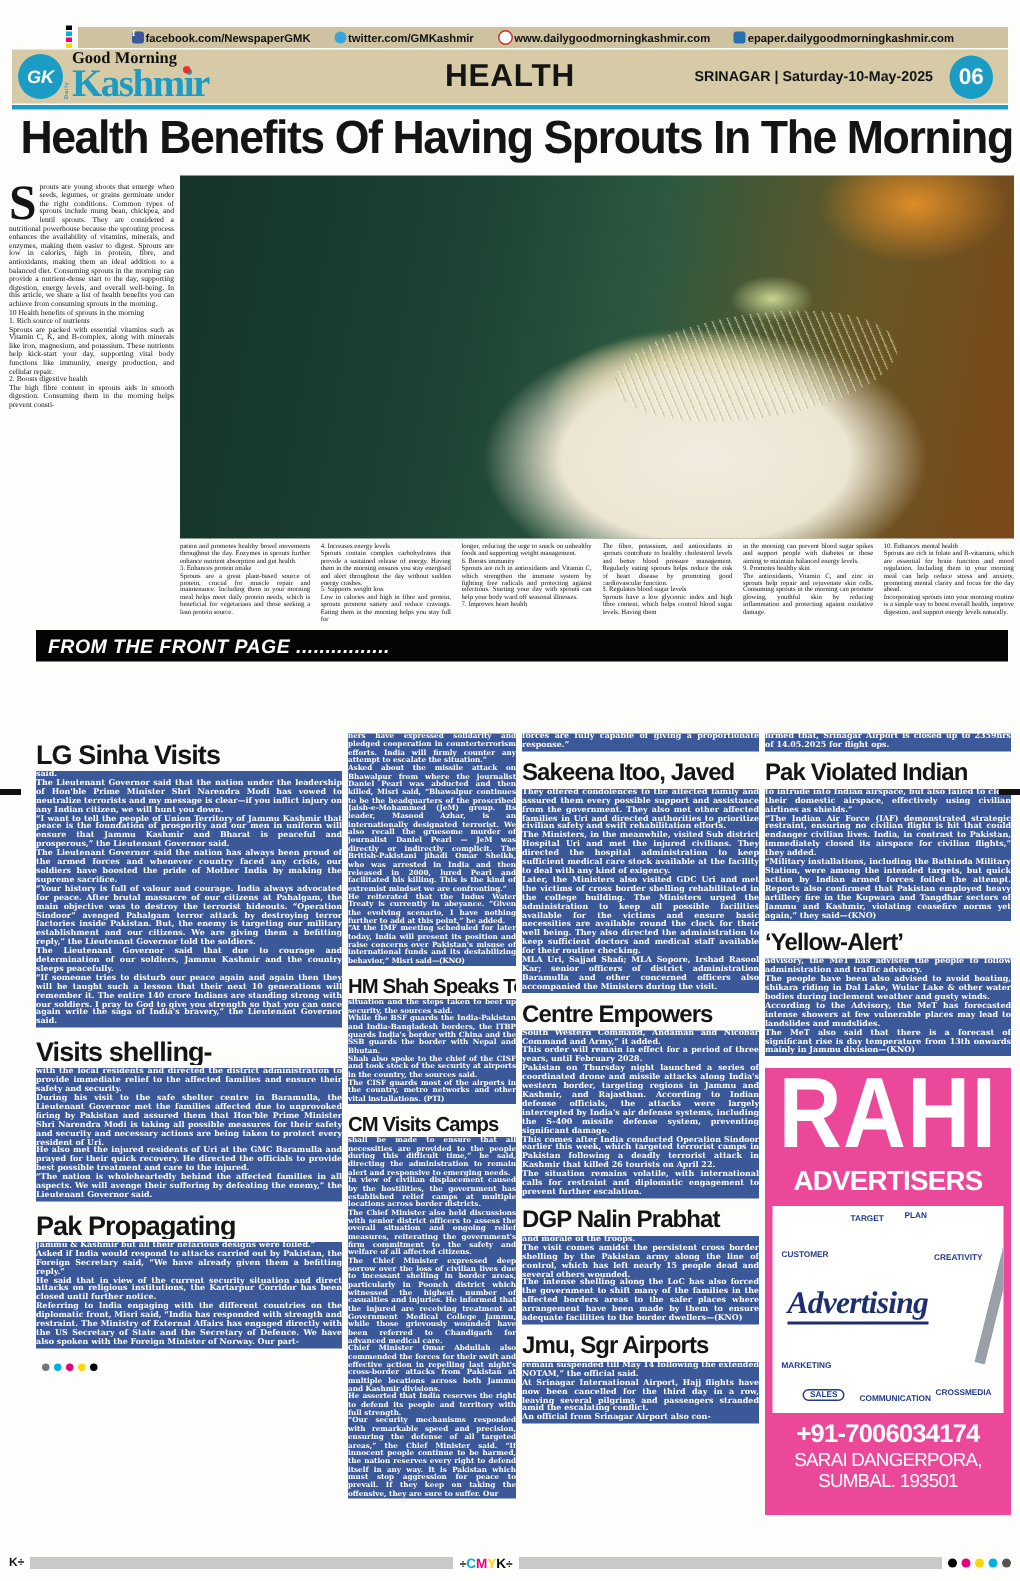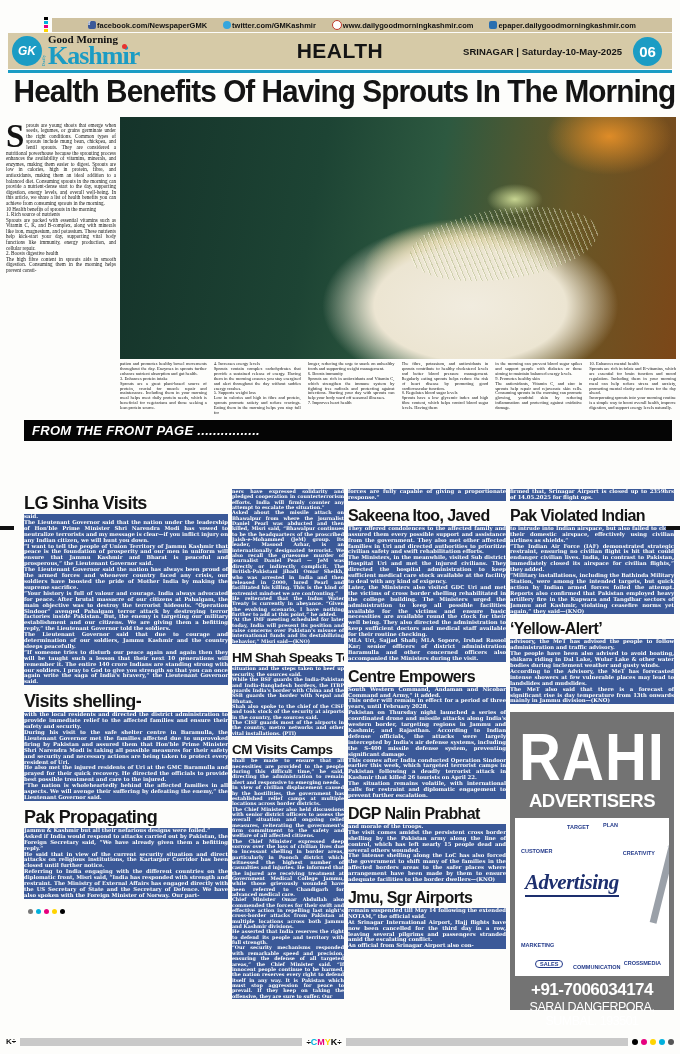--- a/index.html
+++ b/index.html
@@ -75,25 +75,25 @@
   .fh.small{font-size:13.5px;}
   .fh.med{font-size:16px;}
   .fb{font-family:"DejaVu Serif",serif;font-size:5.3px;line-height:5.9px;text-align:justify;
         white-space:pre-line;}
   .narrow .fb{font-size:4.8px;line-height:5.35px;}
   .cont{margin-top:2px;}
   .regdots{display:flex;gap:3px;margin-top:10px;margin-left:4px;}
   .regdots i{width:5px;height:5px;border-radius:50%;display:block;}
 
   
-  .ad{margin-top:8px;width:164px;height:298px;background:#737373;color:#fff;text-align:center;
-      font-family:"Liberation Sans",sans-serif;box-sizing:border-box;padding-top:18px;}
+  .ad{margin-top:8px;width:164px;height:298px;background:#ec4899;color:#fff;text-align:center;
+      font-family:"Liberation Sans",sans-serif;box-sizing:border-box;padding-top:4px;}
   .ad .brand{font-weight:bold;font-size:58px;line-height:.92;letter-spacing:1px;transform:scaleY(1.15);}
   .ad .sub{font-weight:bold;font-size:18.5px;letter-spacing:-.5px;margin-top:6px;}
-  .doodle{position:relative;background:#fff;margin:6px 5px 4px;height:158px;color:#233a8a;
+  .doodle{position:relative;background:#fff;margin:6px 5px 4px;height:138px;color:#233a8a;
       font-size:5.5px;font-weight:bold;overflow:hidden;}
   .doodle .big{position:absolute;top:52px;left:10px;font-family:"Liberation Serif",serif;
       font-style:italic;font-weight:bold;font-size:21px;color:#1d2f6e;border-bottom:2.5px solid #1d2f6e;
       letter-spacing:-.5px;}
   .dw{position:absolute;}
   .pencil{position:absolute;right:3px;top:28px;width:7px;height:78px;background:#9aa0a8;
       transform:rotate(14deg);}
   .pencil:after{content:"";position:absolute;left:-1px;top:-9px;border-left:4.5px solid transparent;
       border-right:4.5px solid transparent;border-bottom:10px solid #c7ccd2;}
   .ad .phone{font-weight:bold;font-size:17px;margin-top:4px;letter-spacing:-.5px;}

